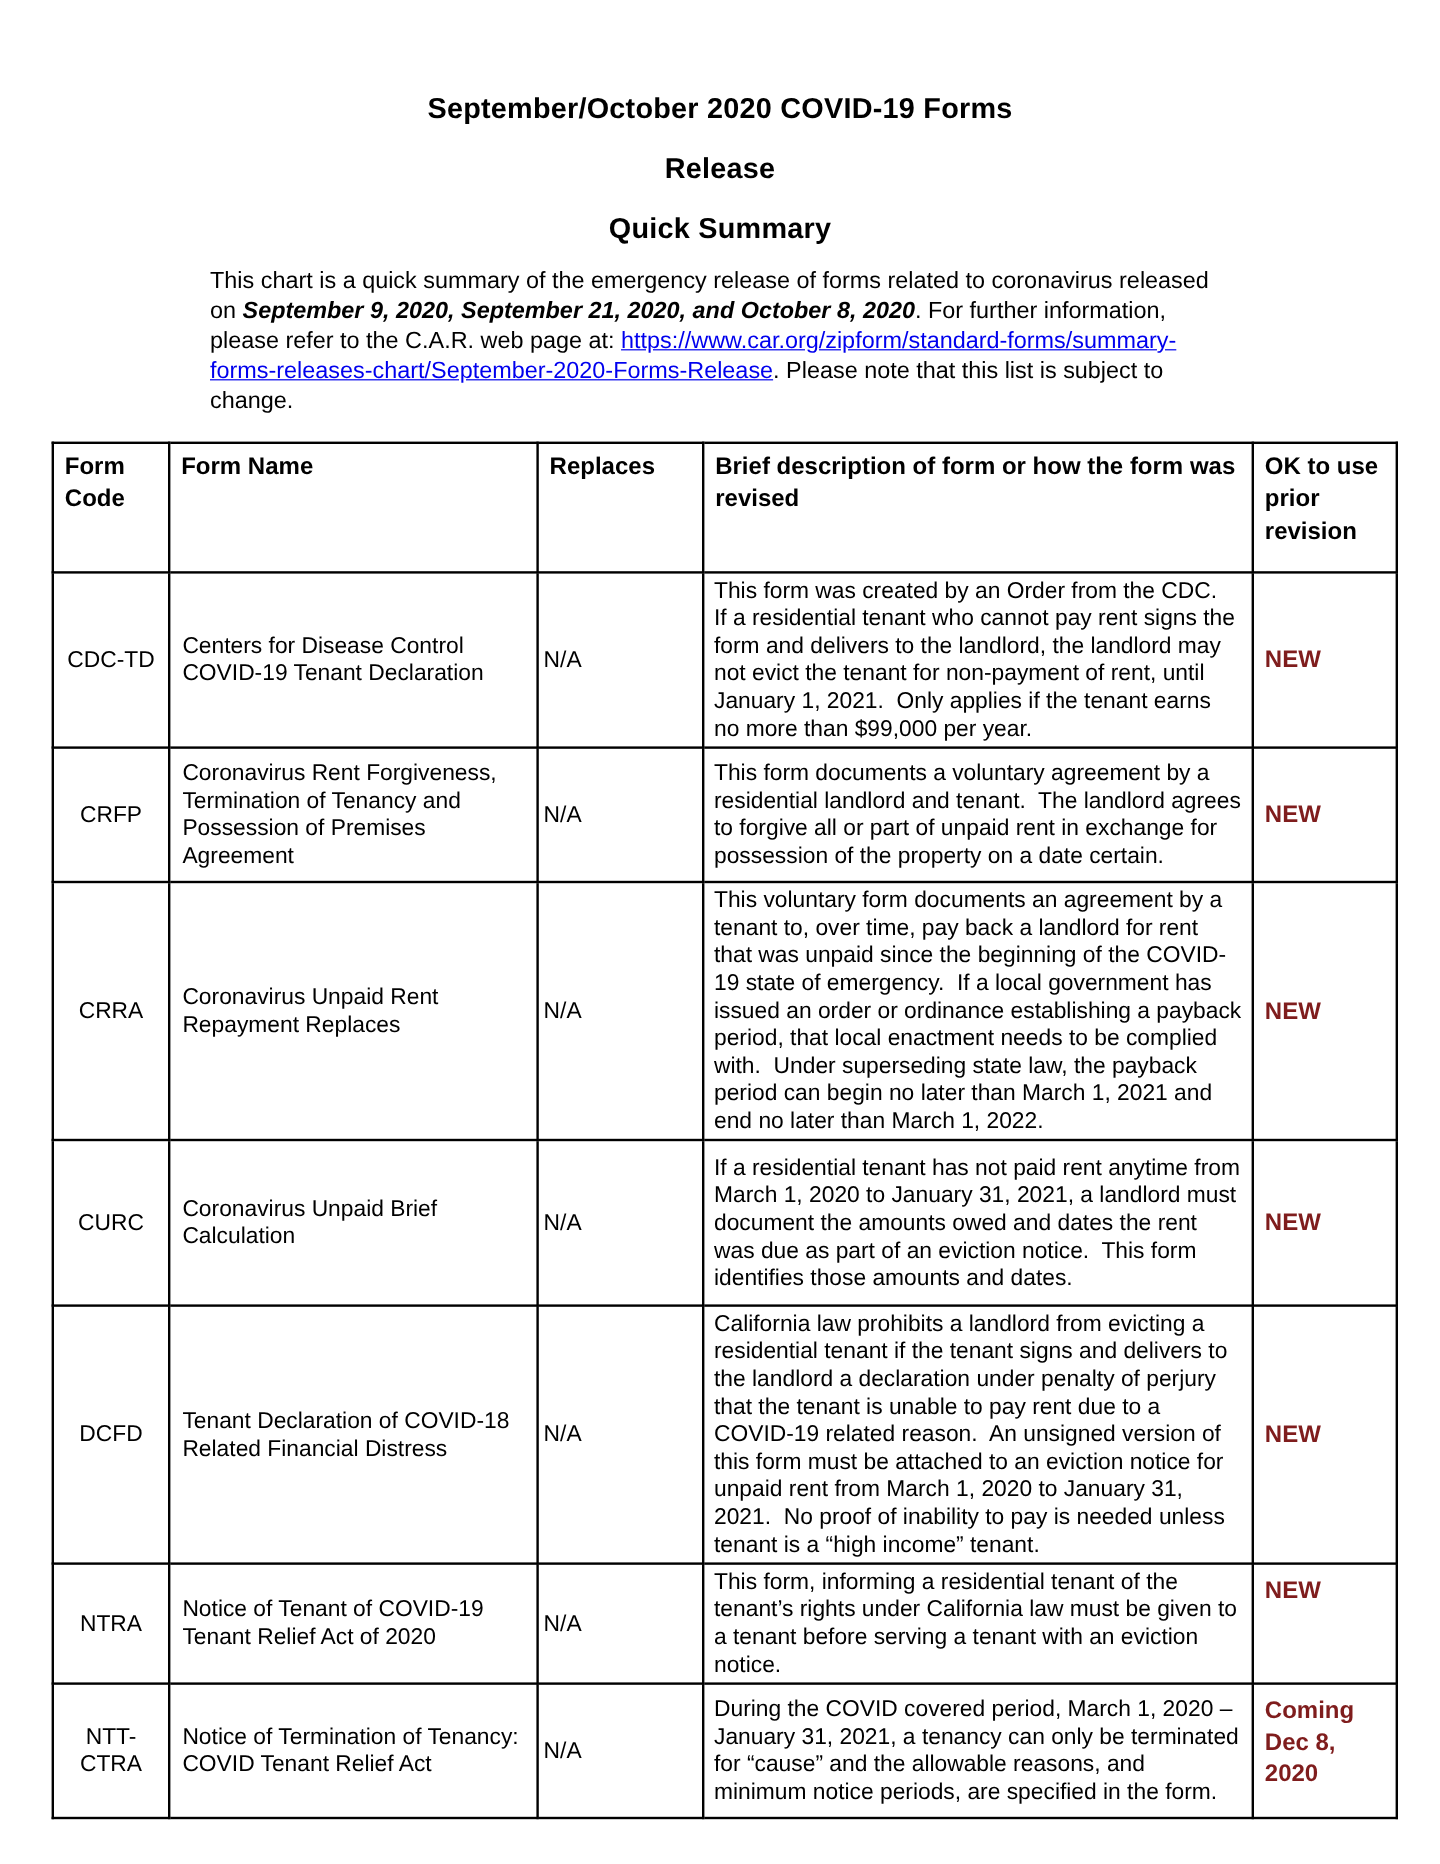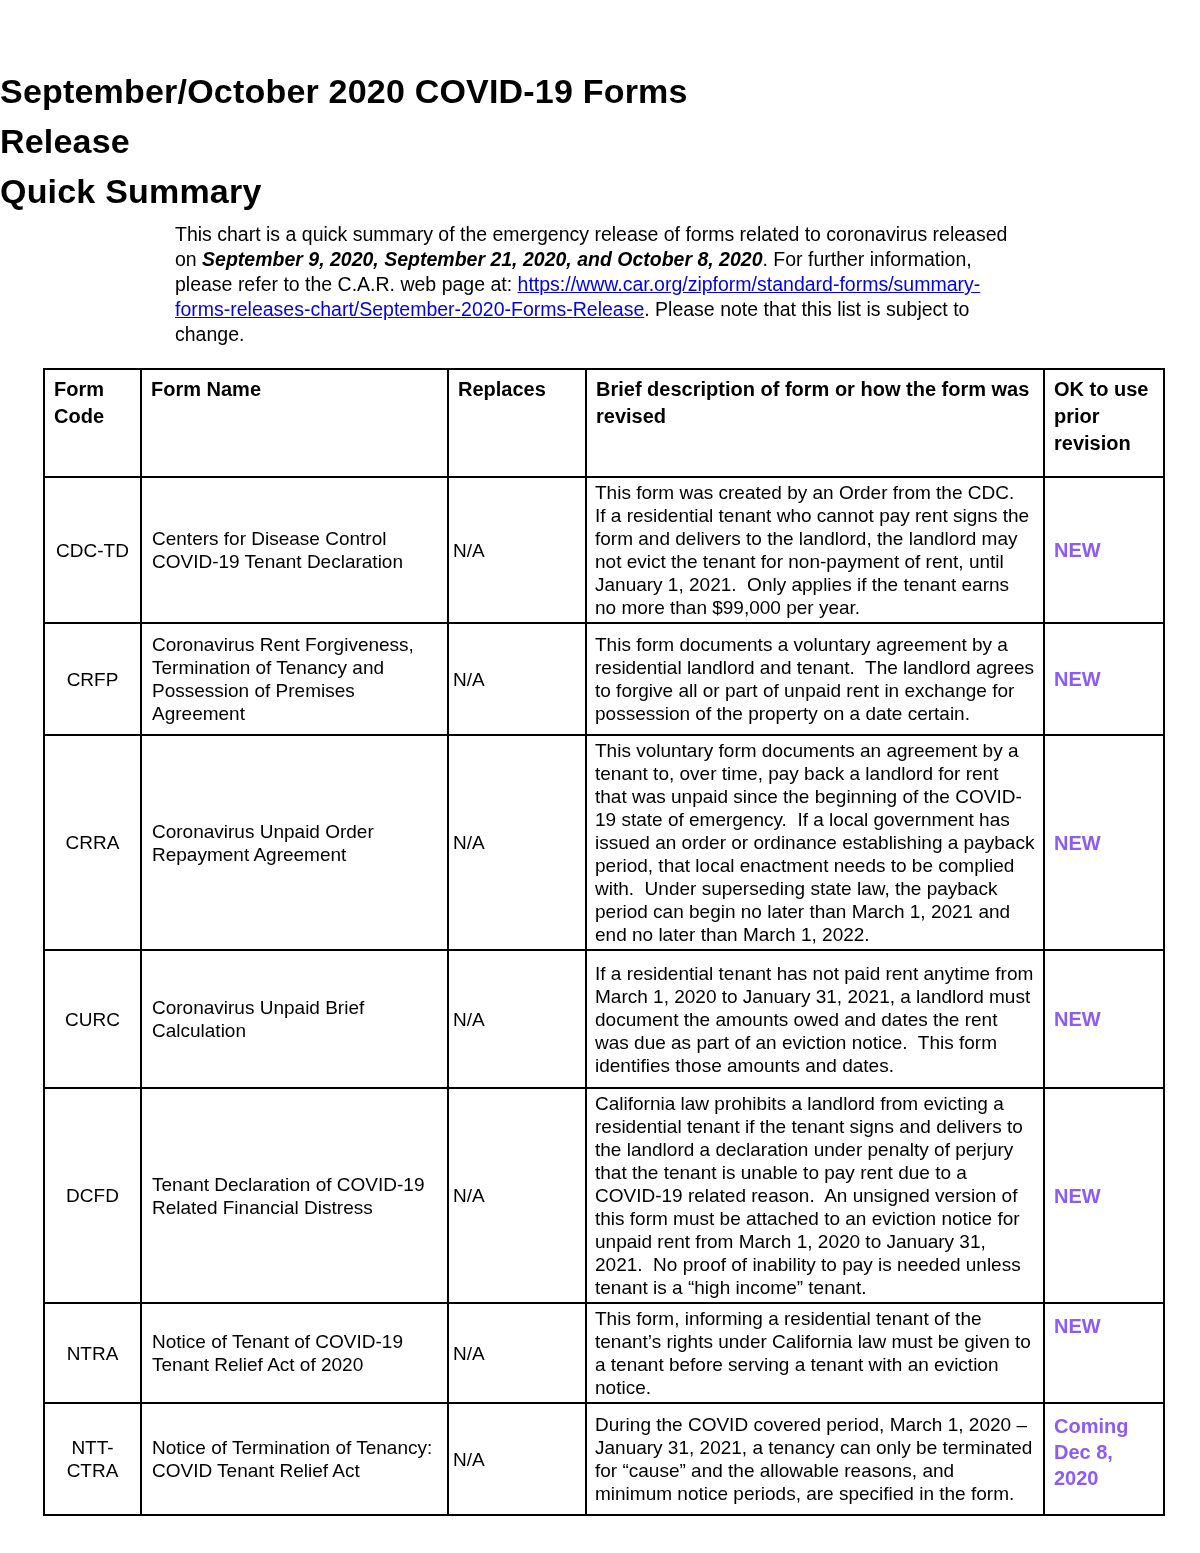--- a/index.html
+++ b/index.html
@@ -7,22 +7,22 @@
   .page {
     position: relative;
     width: 1200px;
     height: 1553px;
     background: #ffffff;
     font-family: "Liberation Sans", sans-serif;
     color: #000000;
   }
   .title {
     margin-top: 66px;
-    text-align: left;
-    font-size: 34px;
+    text-align: center;
+    font-size: 24px;
     font-weight: bold;
     line-height: 50px;
     letter-spacing: 0.2px;
   }
   .intro {
     margin-top: 6px;
     margin-left: 175px;
     width: 845px;
     font-size: 19.5px;
     line-height: 25px;
@@ -72,21 +72,21 @@
   td.cell-desc {
     vertical-align: top;
     padding: 3px 8px 3px 8px;
     white-space: pre-wrap;
   }
   td.cell-status {
     padding: 4px 8px 4px 9px;
     font-weight: bold;
     font-size: 20px;
     line-height: 26px;
-    color: #8b5cf6;
+    color: #7f1d1d;
     margin-top: 47px;
   }
   td.cell-status.v-top { vertical-align: top; padding-top: 9px; }
 </style>
 </head>
 <body>
 
 <div class="page">
 
   <div class="title">
@@ -124,35 +124,35 @@
       </tr>
       <tr>
         <td class="cell-code">CRFP</td>
         <td class="cell-name">Coronavirus Rent Forgiveness, Termination of Tenancy and Possession of Premises Agreement</td>
         <td class="cell-replaces">N/A</td>
         <td class="cell-desc">This form documents a voluntary agreement by a residential landlord and tenant.  The landlord agrees to forgive all or part of unpaid rent in exchange for possession of the property on a date certain.</td>
         <td class="cell-status">NEW</td>
       </tr>
       <tr>
         <td class="cell-code">CRRA</td>
-        <td class="cell-name">Coronavirus Unpaid Order Repayment Agreement</td>
+        <td class="cell-name">Coronavirus Unpaid Rent Repayment Replaces</td>
         <td class="cell-replaces">N/A</td>
         <td class="cell-desc">This voluntary form documents an agreement by a tenant to, over time, pay back a landlord for rent that was unpaid since the beginning of the COVID-19 state of emergency.  If a local government has issued an order or ordinance establishing a payback period, that local enactment needs to be complied with.  Under superseding state law, the payback period can begin no later than March 1, 2021 and end no later than March 1, 2022.</td>
         <td class="cell-status">NEW</td>
       </tr>
       <tr>
         <td class="cell-code">CURC</td>
         <td class="cell-name">Coronavirus Unpaid Brief Calculation</td>
         <td class="cell-replaces">N/A</td>
         <td class="cell-desc">If a residential tenant has not paid rent anytime from March 1, 2020 to January 31, 2021, a landlord must document the amounts owed and dates the rent was due as part of an eviction notice.  This form identifies those amounts and dates.</td>
         <td class="cell-status">NEW</td>
       </tr>
       <tr>
         <td class="cell-code">DCFD</td>
-        <td class="cell-name">Tenant Declaration of COVID-19 Related Financial Distress</td>
+        <td class="cell-name">Tenant Declaration of COVID-18 Related Financial Distress</td>
         <td class="cell-replaces">N/A</td>
         <td class="cell-desc">California law prohibits a landlord from evicting a residential tenant if the tenant signs and delivers to the landlord a declaration under penalty of perjury that the tenant is unable to pay rent due to a COVID-19 related reason.  An unsigned version of this form must be attached to an eviction notice for unpaid rent from March 1, 2020 to January 31, 2021.  No proof of inability to pay is needed unless tenant is a “high income” tenant.</td>
         <td class="cell-status">NEW</td>
       </tr>
       <tr>
         <td class="cell-code">NTRA</td>
         <td class="cell-name">Notice of Tenant of COVID-19 Tenant Relief Act of 2020</td>
         <td class="cell-replaces">N/A</td>
         <td class="cell-desc">This form, informing a residential tenant of the tenant’s rights under California law must be given to a tenant before serving a tenant with an eviction notice.</td>
         <td class="cell-status v-top">NEW</td>

